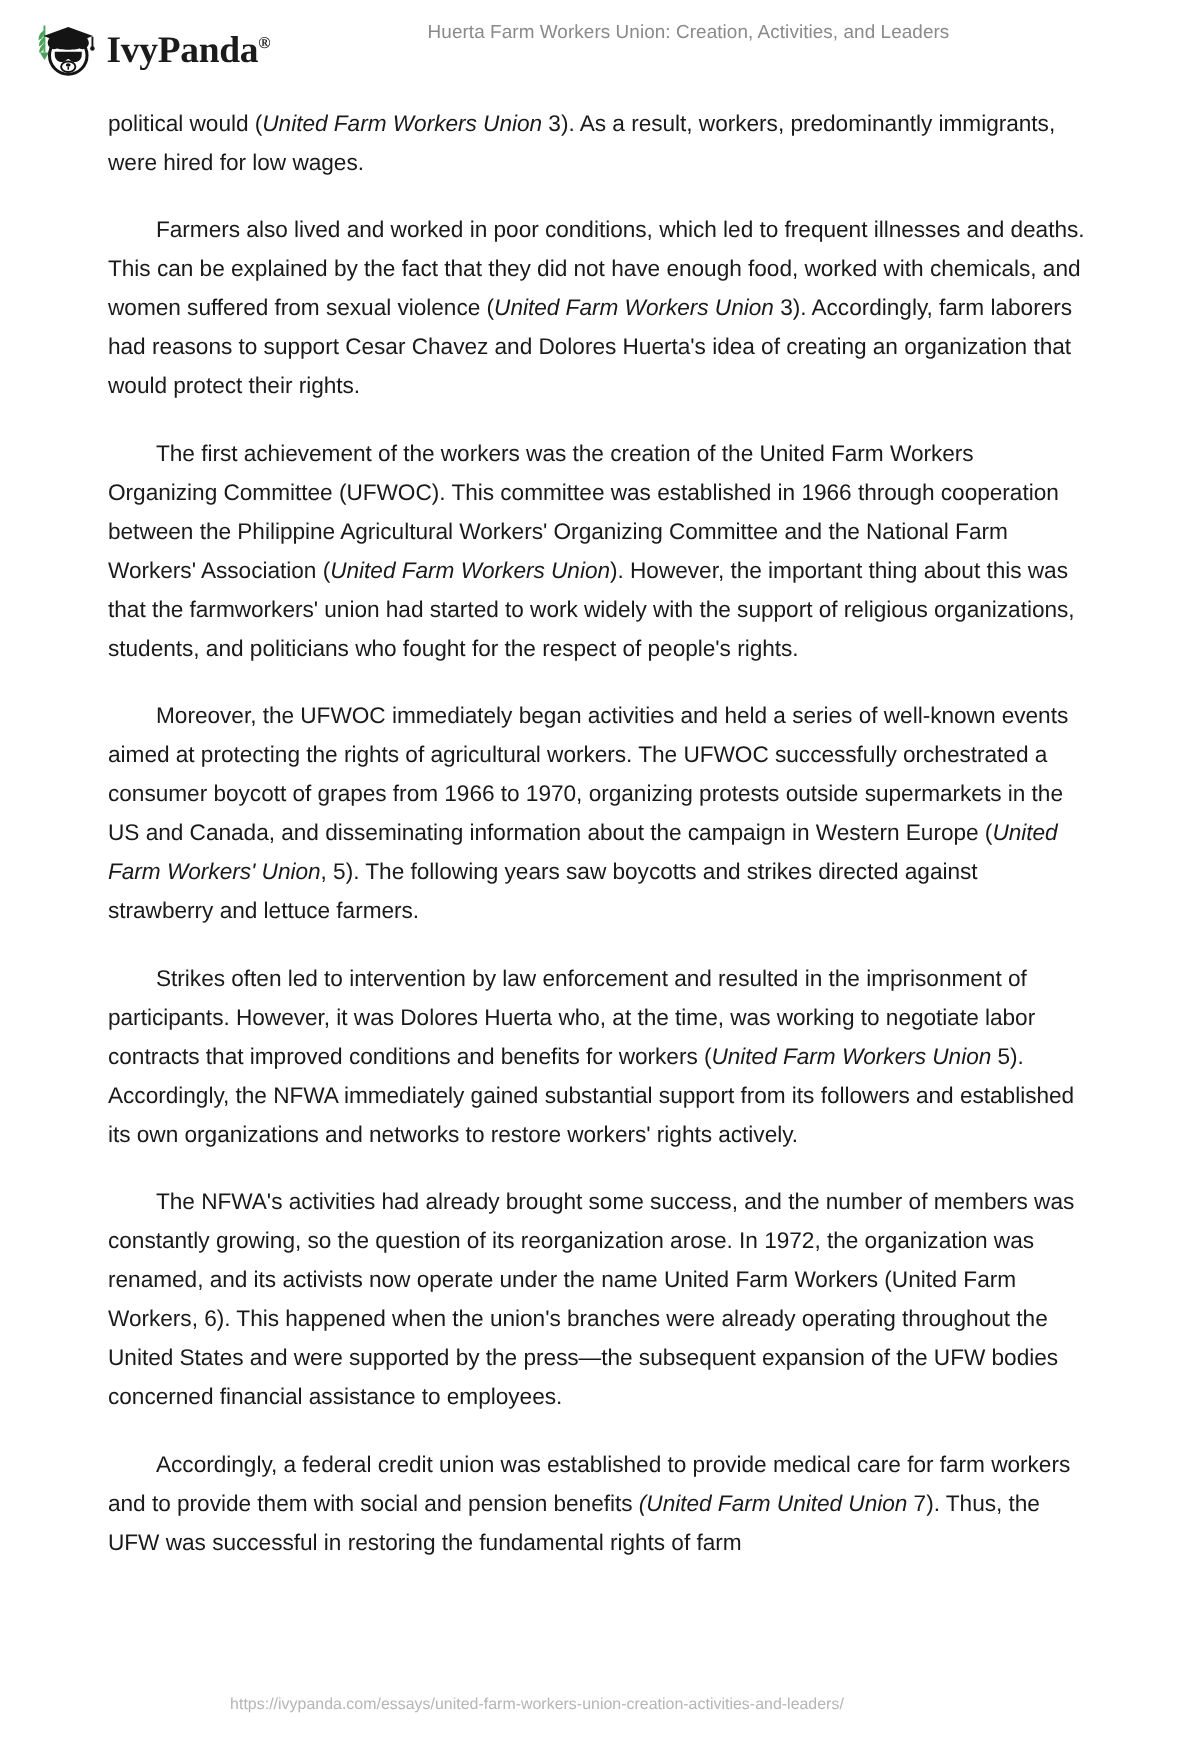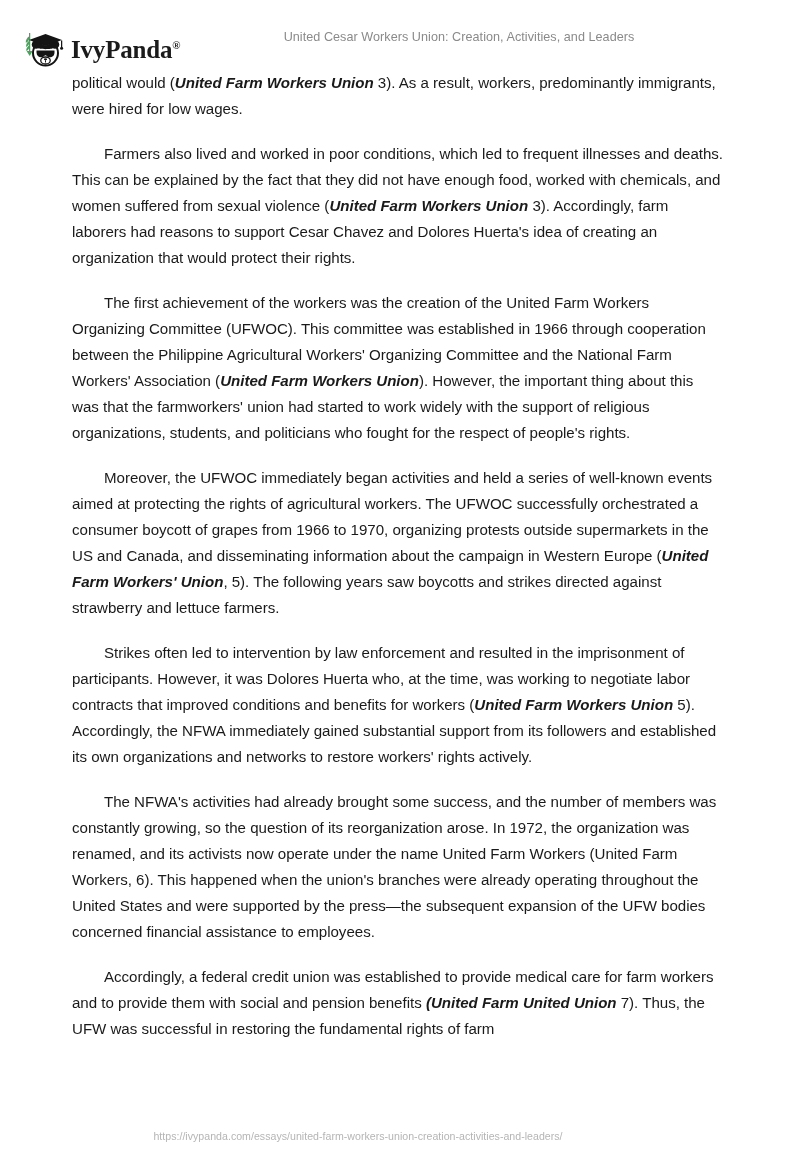--- a/index.html
+++ b/index.html
@@ -12,21 +12,21 @@
     height: 1160px;
     position: relative;
     font-family: "Liberation Sans", sans-serif;
     color: #1a1a1a;
     -webkit-font-smoothing: antialiased;
   }
 
   
   .page-header {
     position: absolute;
-    top: 16px;
+    top: 0;
     left: 0;
     width: 782px;
     height: 62px;
   }
   .brand {
     position: absolute;
     left: 18px;
     top: 13px;
     display: flex;
     align-items: center;
@@ -81,21 +81,20 @@
     line-height: 26px;
     text-align: left;
     color: #1a1a1a;
     letter-spacing: -0.02px;
   }
   .para.indent {
     text-indent: 32px;
   }
   .para em {
     font-style: italic;
-    font-weight: bold;
   }
 
   
   .page-footer {
     position: absolute;
     left: 0;
     bottom: 16px;
     width: 716px;
     text-align: center;
     box-sizing: border-box;
@@ -140,21 +139,21 @@
       <g fill="#141414">
         <path d="M22 22 L55 10 L88 22 L55 34 Z"></path>
         <path d="M40 27 L40 38 C40 41 70 41 70 38 L70 27 L55 33 Z"></path>
         <path d="M86 23 L88.5 23 L88.5 37 L86 37 Z"></path>
         <circle cx="87.2" cy="38.5" r="3"></circle>
       </g>
     </svg>
     <div class="brand-wordmark"><span>IvyPanda</span><span class="brand-reg">®</span></div>
   </div>
 
-  <div class="header-title">United Cesar Workers Union: Creation, Activities, and Leaders</div>
+  <div class="header-title">Huerta Farm Workers Union: Creation, Activities, and Leaders</div>
 </div>
 
 <div class="doc-body">
     <p class="para"><span>political would (</span><em>United Farm Workers Union</em><span> 3). As a result, workers, predominantly immigrants, were hired for low wages.</span></p>
     <p class="para indent"><span>Farmers also lived and worked in poor conditions, which led to frequent illnesses and deaths. This can be explained by the fact that they did not have enough food, worked with chemicals, and women suffered from sexual violence (</span><em>United Farm Workers Union</em><span> 3). Accordingly, farm laborers had reasons to support Cesar Chavez and Dolores Huerta's idea of creating an organization that would protect their rights.</span></p>
     <p class="para indent"><span>The first achievement of the workers was the creation of the United Farm Workers Organizing Committee (UFWOC). This committee was established in 1966 through cooperation between the Philippine Agricultural Workers' Organizing Committee and the National Farm Workers' Association (</span><em>United Farm Workers Union</em><span>). However, the important thing about this was that the farmworkers' union had started to work widely with the support of religious organizations, students, and politicians who fought for the respect of people's rights.</span></p>
     <p class="para indent"><span>Moreover, the UFWOC immediately began activities and held a series of well-known events aimed at protecting the rights of agricultural workers. The UFWOC successfully orchestrated a consumer boycott of grapes from 1966 to 1970, organizing protests outside supermarkets in the US and Canada, and disseminating information about the campaign in Western Europe (</span><em>United Farm Workers' Union</em><span>, 5). The following years saw boycotts and strikes directed against strawberry and lettuce farmers.</span></p>
     <p class="para indent"><span>Strikes often led to intervention by law enforcement and resulted in the imprisonment of participants. However, it was Dolores Huerta who, at the time, was working to negotiate labor contracts that improved conditions and benefits for workers (</span><em>United Farm Workers Union</em><span> 5). Accordingly, the NFWA immediately gained substantial support from its followers and established its own organizations and networks to restore workers' rights actively.</span></p>
     <p class="para indent"><span>The NFWA's activities had already brought some success, and the number of members was constantly growing, so the question of its reorganization arose. In 1972, the organization was renamed, and its activists now operate under the name United Farm Workers (United Farm Workers, 6). This happened when the union's branches were already operating throughout the United States and were supported by the press—the subsequent expansion of the UFW bodies concerned financial assistance to employees.</span></p>
     <p class="para indent"><span>Accordingly, a federal credit union was established to provide medical care for farm workers and to provide them with social and pension benefits </span><em>(United Farm United Union</em><span> 7). Thus, the UFW was successful in restoring the fundamental rights of farm</span></p>

